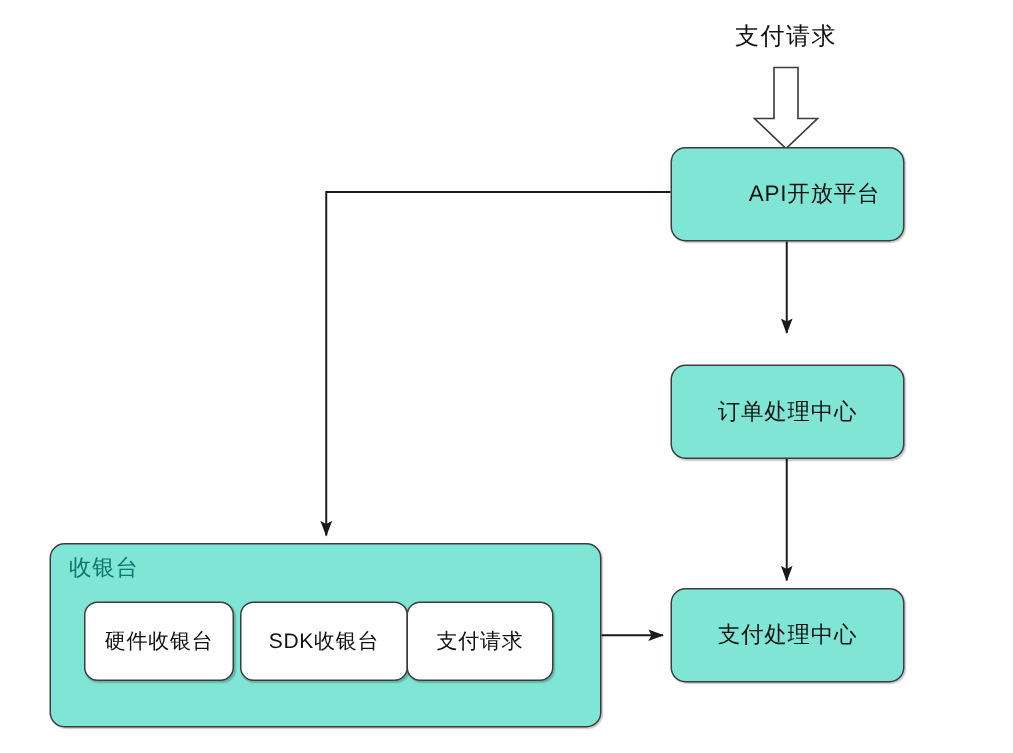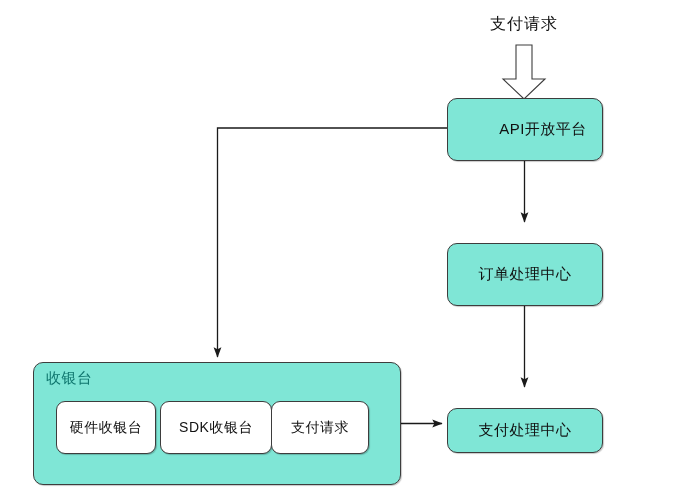--- a/index.html
+++ b/index.html
@@ -26,21 +26,21 @@
     display: flex;
     align-items: center;
     justify-content: center;
     color: #111111;
     font-size: 15px;
     letter-spacing: 0.5px;
     box-shadow: 1px 1px 1px rgba(0,0,0,0.22);
   }
   .node-api   { left: 447px; top: 98px;  width: 156px; height: 63px; padding-left: 36px; }
   .node-order { left: 447px; top: 227px; width: 156px; height: 63px; margin-top: 16px; }
-  .node-pay   { left: 447px; top: 392px; width: 156px; height: 45px; margin-top: 16px; }
+  .node-pay   { left: 447px; top: 392px; width: 156px; height: 63px; }
 
   .group-box {
     position: absolute;
     left: 33px;
     top: 362px;
     width: 368px;
     height: 123px;
     box-sizing: border-box;
     background: #7FE6D6;
     border: 1.2px solid #3d3d3d;

